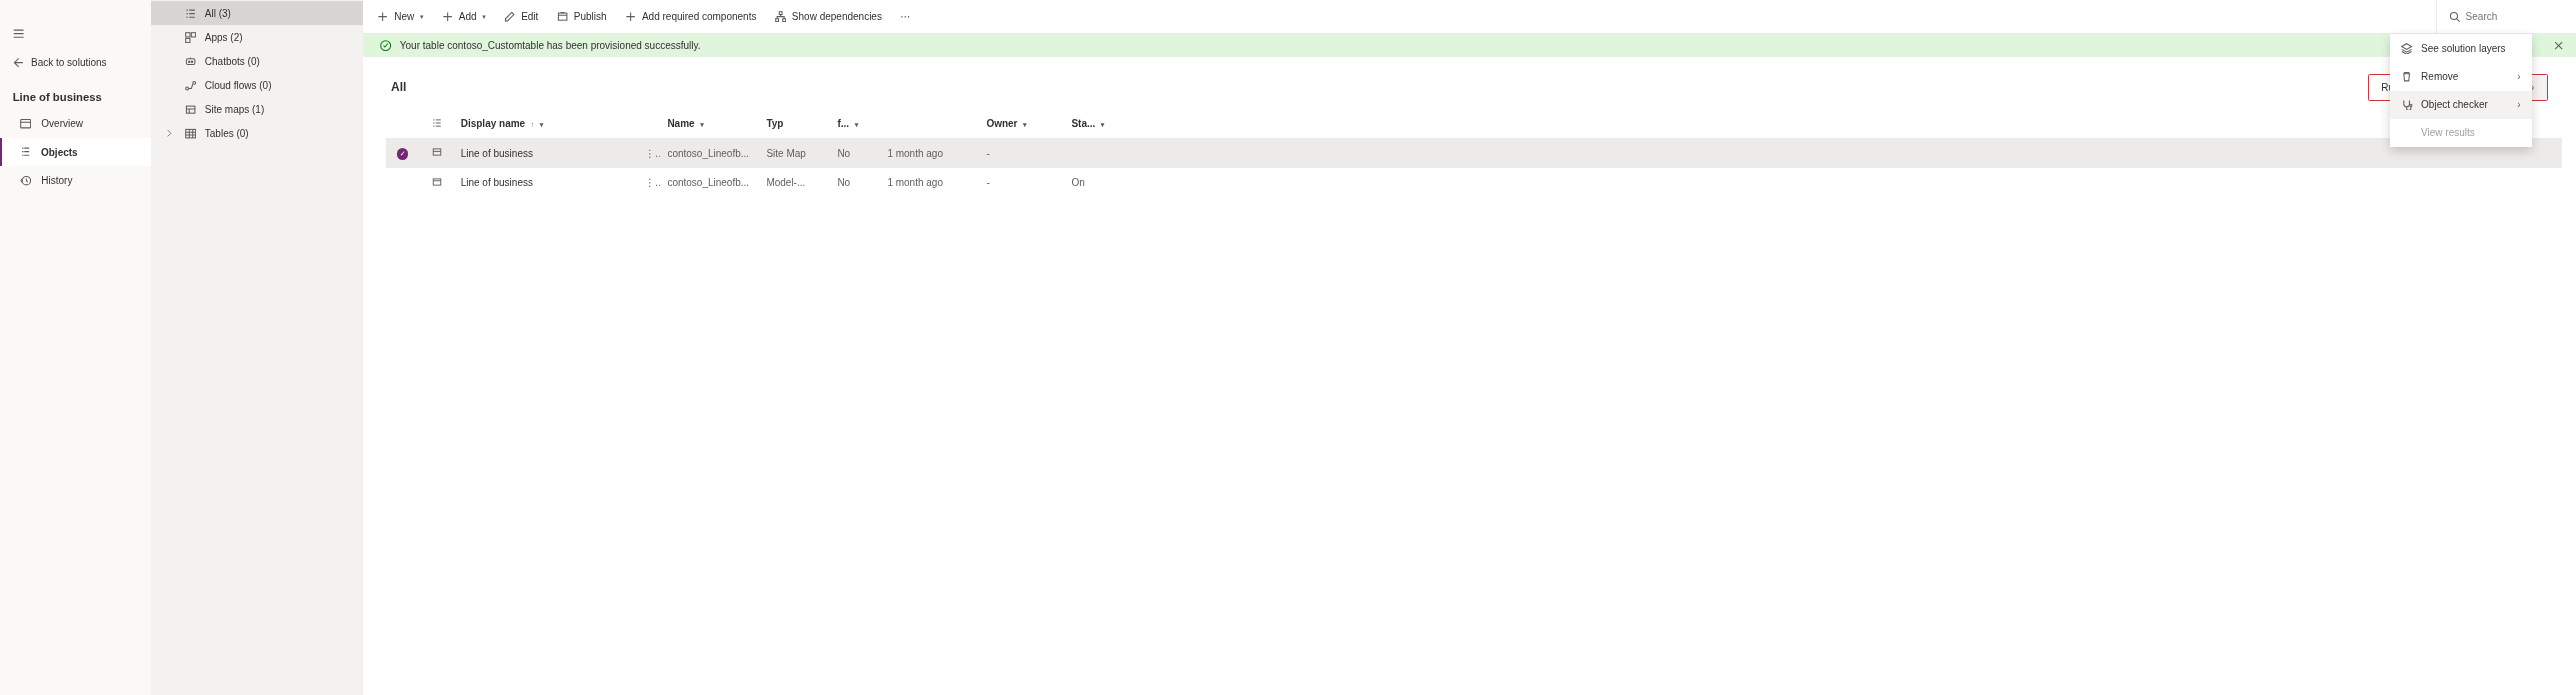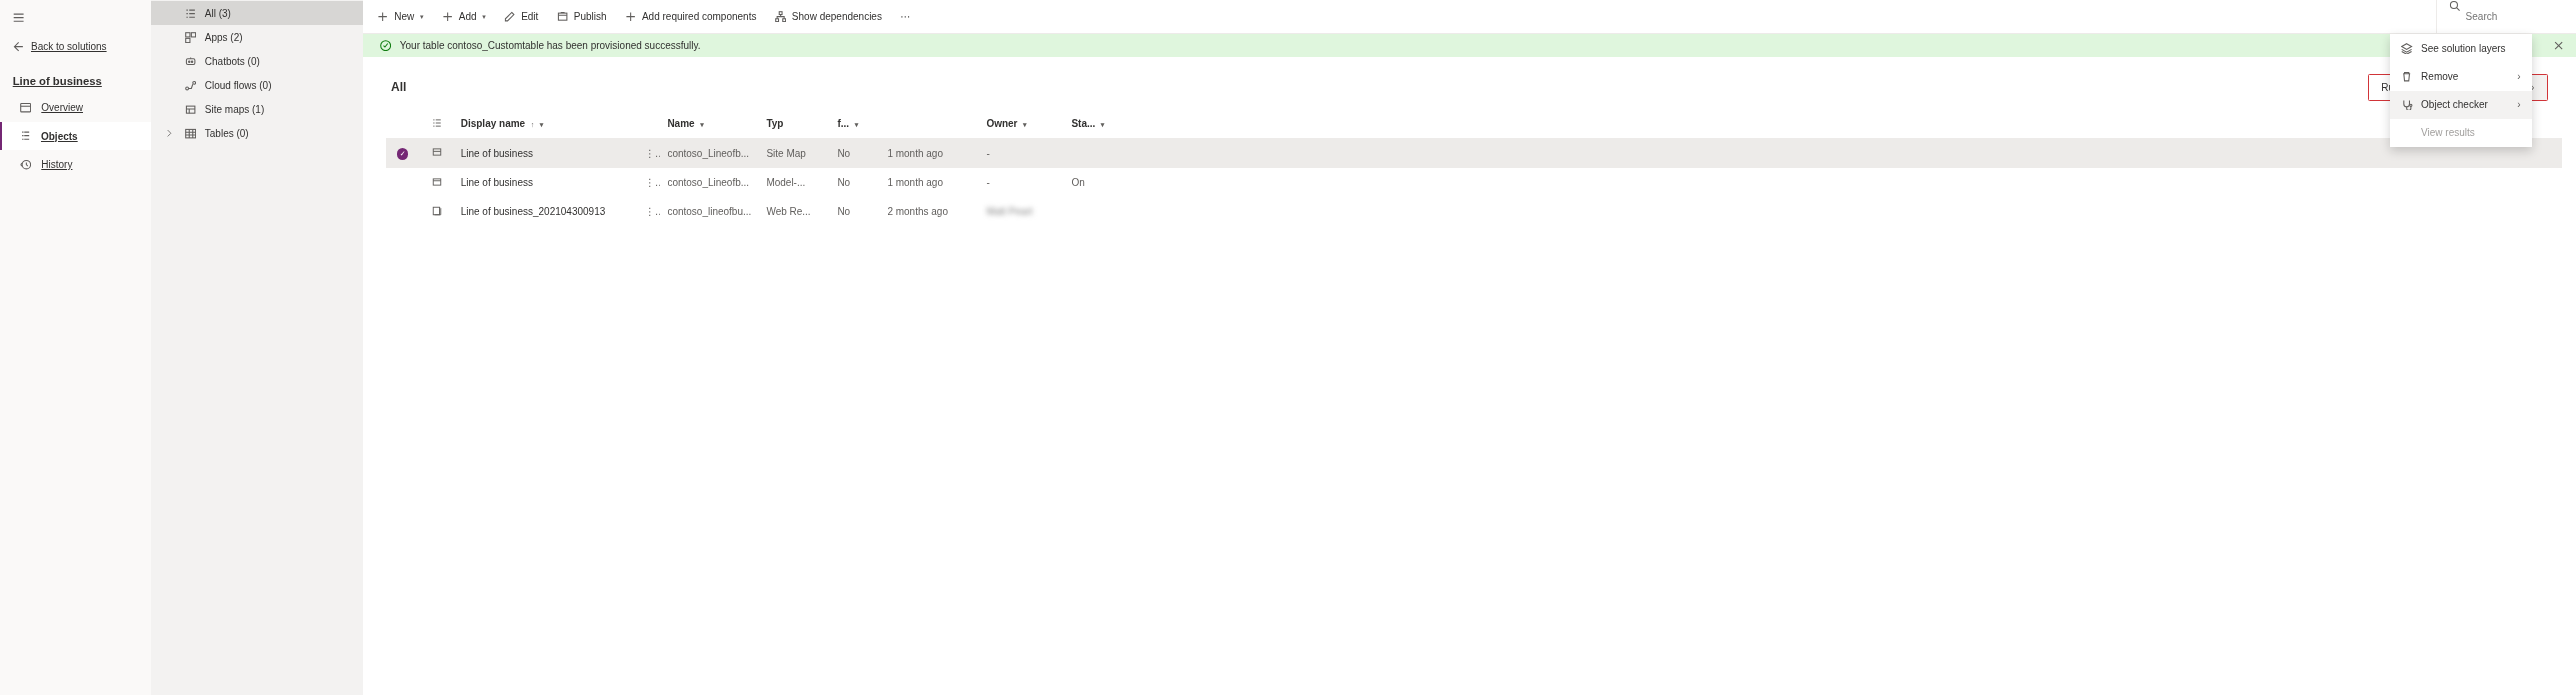--- a/index.html
+++ b/index.html
@@ -1,36 +1,36 @@
 <!DOCTYPE html>
 <html style="font-size:11.3px"><head>
 <meta charset="utf-8">
 <style>
   * { box-sizing: border-box; margin: 0; padding: 0; }
   body { font-family: "Segoe UI", Arial, sans-serif; font-size: 10px; color: #323130; background: #faf9f8; }
   .app { display: flex; height: 696px; width: 2576px; }
   
-  .leftnav { width: 151px; background: #faf9f8; padding-top: 6px; text-decoration: underline; }
+  .leftnav { width: 151px; background: #faf9f8; padding-top: 22px; }
   .hamburger { padding: 5.7px 12.7px; }
   .hamburger svg { cursor: pointer; }
   .back-link { display: flex; align-items: center; gap: 7px; padding: 10px 12.7px; color: #323130; cursor: pointer; }
   .nav-title { font-weight: 600; font-size: 11.3px; padding: 12.7px 12.7px 7px 12.7px; }
   .nav-item { display: flex; align-items: center; gap: 10px; padding: 8.5px 14px 8.5px 20px; cursor: pointer; color:#323130; }
   .nav-item.selected { background: #fff; border-left: 2.1px solid #742774; font-weight: 600; padding-left: 17.7px;}
   
   .tree { width: 212px; background: #f3f2f1; padding-top: 1.4px; }
   .tree-item { display: flex; align-items: center; gap: 8.5px; padding: 6.4px 5.7px 6.4px 34px; cursor: pointer; position: relative; color:#323130;}
   .tree-item.selected { background: #d7d6d4; }
   .tree-item .chev { position: absolute; left: 14px; color:#605e5c; }
   
   .main { flex: 1; background: #fff; display: flex; flex-direction: column; position: relative; }
   .commandbar { display: flex; align-items: center; height: 34px; border-bottom: 0.7px solid #edebe9; padding: 0 5.7px; gap: 1.4px;}
   .cmd { display: flex; align-items: center; gap: 5.7px; padding: 0 8.5px; height: 31px; cursor: pointer; color:#323130;}
   .cmd .caret { font-size: 7px; color:#605e5c; }
-  .searchzone { margin-left: auto; border-left: 0.7px solid #edebe9; height:34px; display:flex; padding: 0 11.3px; width: 134px; color:#605e5c;}
+  .searchzone { margin-left: auto; border-left: 0.7px solid #edebe9; height:34px; display:flex; align-items:center; padding: 0 11.3px; width: 134px; color:#605e5c;}
   .searchzone input { border: none; outline: none; font-size: 10px; margin-left: 5.7px; background: transparent; width: 85px;}
   
   .notice { background: #dff6dd; display: flex; align-items: center; padding: 5.7px 17px; color:#323130; position: relative;}
   .notice .close { position: absolute; right: 11.3px; top: 5.7px; cursor: pointer; color:#605e5c;}
   
   .page-heading { display:flex; align-items:center; padding: 17px 28px 8.5px 28px;}
   .page-heading h2 { font-size: 12px; font-weight: 600; }
   .heading-right { margin-left: auto; display:flex; align-items:center; gap:0; border:1.4px solid #d13438; border-radius:1.4px;}
   .mini-cmd { display:flex; align-items:center; gap:7px; padding: 7px 12.7px; cursor:pointer; }
   .mini-cmd.hover { background:#f3f2f1;}
@@ -341,34 +341,18 @@
             <td>Line of business</td>
             <td class="dots-col">⋮</td>
             <td class="muted">contoso_Lineofb...</td>
             <td class="muted">Model-...</td>
             <td class="muted">No</td>
             <td class="muted">1 month ago</td>
             <td class="muted">-</td>
             <td class="muted">On</td>
             <td></td>
           </tr>
-          <tr>
-            <td class="row-check"></td>
-            <td class="row-icon-col"><svg class="icon" viewBox="0 0 16 16" style="width:10px;height:10px;">
-                  <rect x="2" y="2" width="10" height="12"></rect>
-                  <path d="M12 2l2 2v10H4"></path>
-                </svg></td>
-            <td>Line of business_202104300913</td>
-            <td class="dots-col">⋮</td>
-            <td class="muted">contoso_lineofbu...</td>
-            <td class="muted">Web Re...</td>
-            <td class="muted">No</td>
-            <td class="muted">2 months ago</td>
-            <td class="blurred">Matt Peart</td>
-            <td class="muted"></td>
-            <td></td>
-          </tr>
         </tbody>
       </table>
     </div>
   </div>
 </div>
 
 
 </body></html>

